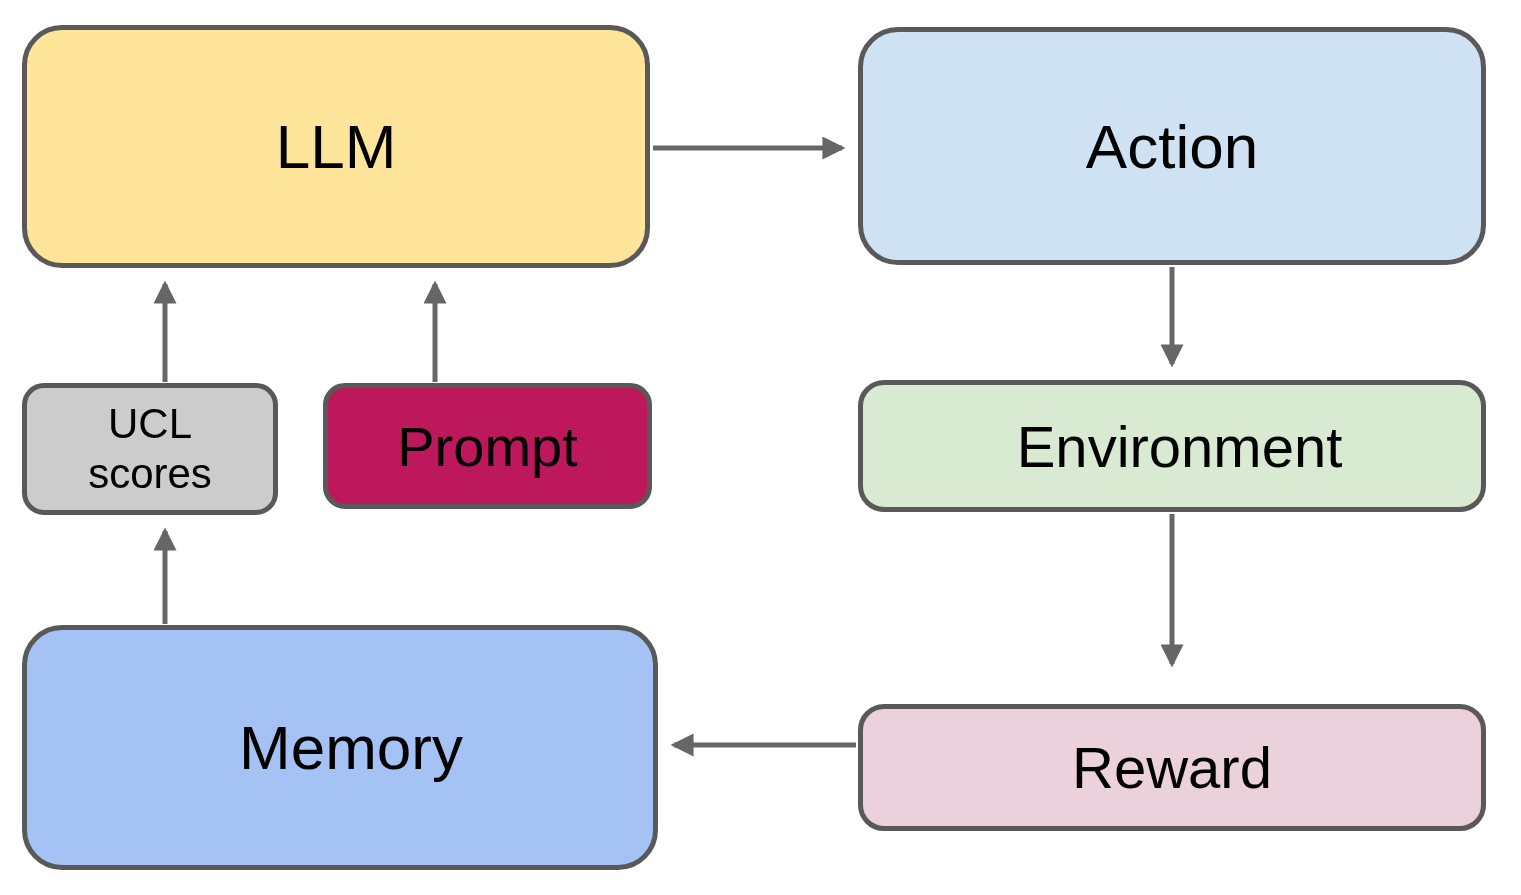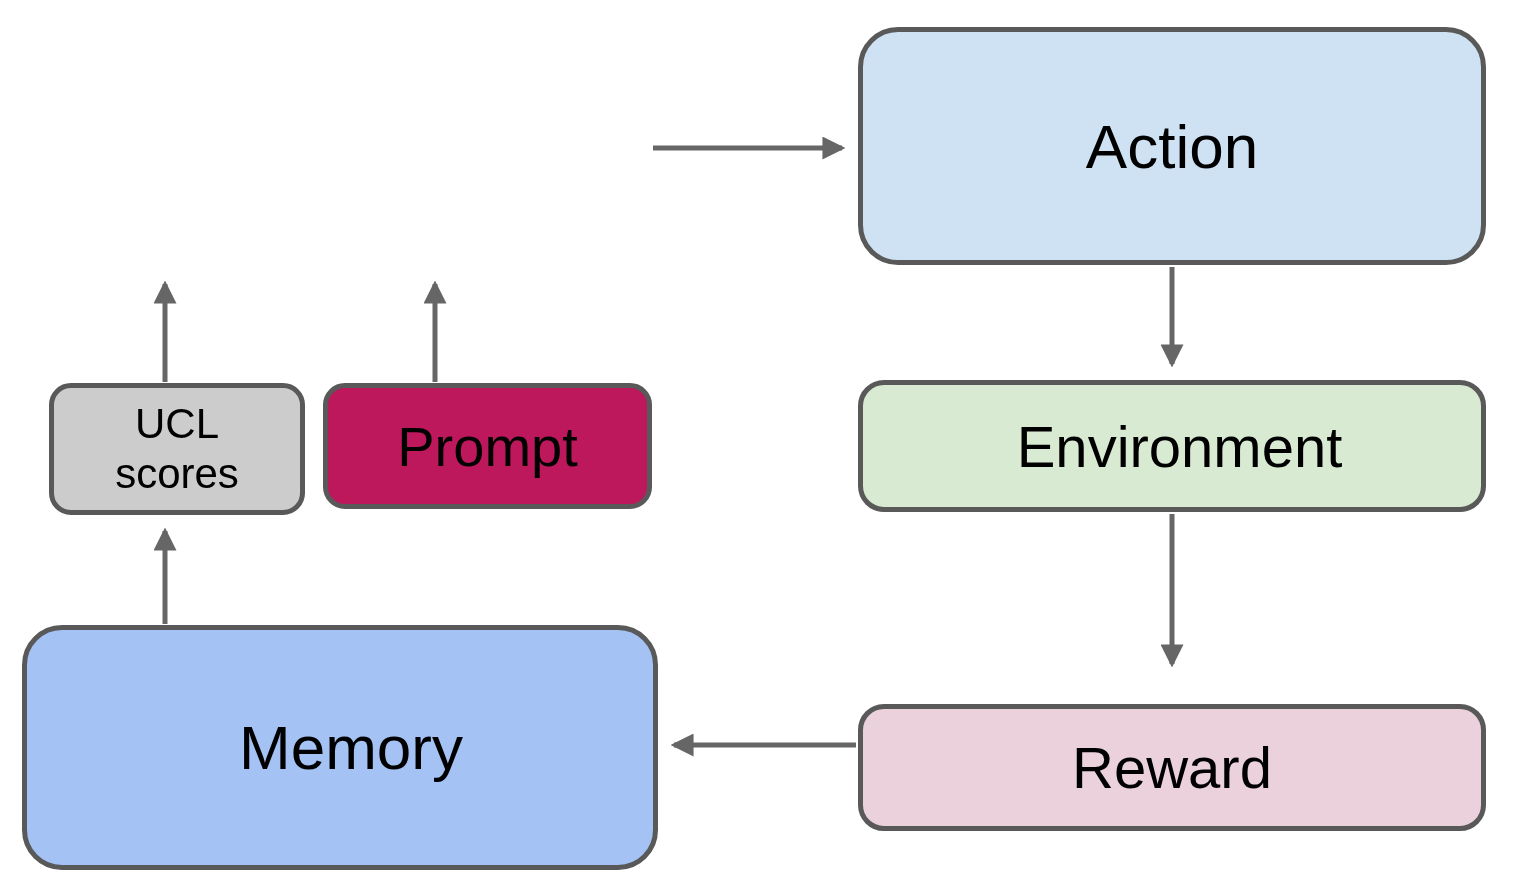--- a/index.html
+++ b/index.html
@@ -18,21 +18,21 @@
     display: flex;
     align-items: center;
     justify-content: center;
     text-align: center;
     color: #000000;
     white-space: pre-line;
   }
   
   .node-llm         { left: 22px;  top: 25px;  width: 628px; height: 243px; border-radius: 40px; font-size: 62px; }
   .node-action      { left: 858px; top: 27px;  width: 628px; height: 238px; border-radius: 40px; font-size: 62px; }
-  .node-ucl-scores  { left: 22px;  top: 383px; width: 256px; height: 132px; border-radius: 22px; font-size: 42px; line-height: 1.18; margin-left: 27px; }
+  .node-ucl-scores  { left: 22px;  top: 383px; width: 256px; height: 132px; border-radius: 22px; font-size: 42px; line-height: 1.18; }
   .node-prompt      { left: 323px; top: 383px; width: 329px; height: 126px; border-radius: 22px; font-size: 56px; }
   .node-environment { left: 858px; top: 380px; width: 628px; height: 132px; border-radius: 26px; font-size: 58px; padding-left: 15px; }
   .node-memory      { left: 22px;  top: 625px; width: 636px; height: 245px; border-radius: 40px; font-size: 62px; }
   .node-reward      { left: 858px; top: 704px; width: 628px; height: 127px; border-radius: 26px; font-size: 58px; }
 
   .edges {
     position: absolute;
     left: 0; top: 0;
     width: 1521px;
     height: 895px;
@@ -59,20 +59,21 @@
     <line class="edge-line" x1="653" y1="148" x2="842" y2="148" marker-end="url(#arrow)"></line>
     <line class="edge-line" x1="1172" y1="267" x2="1164" y2="267" style="display:none"></line>
     <line class="edge-line" x1="1172" y1="267" x2="1172" y2="364" marker-end="url(#arrow)"></line>
     <line class="edge-line" x1="1172" y1="514" x2="1172" y2="664" marker-end="url(#arrow)"></line>
     <line class="edge-line" x1="856" y1="745" x2="674" y2="745" marker-end="url(#arrow)"></line>
     <line class="edge-line" x1="165" y1="624" x2="165" y2="531" marker-end="url(#arrow)"></line>
     <line class="edge-line" x1="165" y1="382" x2="165" y2="284" marker-end="url(#arrow)"></line>
     <line class="edge-line" x1="435" y1="382" x2="435" y2="284" marker-end="url(#arrow)"></line>
   </svg>
 
+  <div class="node node-llm" style="background: rgb(255, 229, 153);">LLM</div>
 
   <div class="node node-action" style="background: rgb(207, 226, 243);">Action</div>
 
   <div class="node node-ucl-scores" style="background: rgb(204, 204, 204);">UCL
 scores</div>
 
   <div class="node node-prompt" style="background: #be185d;">Prompt</div>
 
   <div class="node node-environment" style="background: rgb(217, 234, 211);">Environment</div>
 

